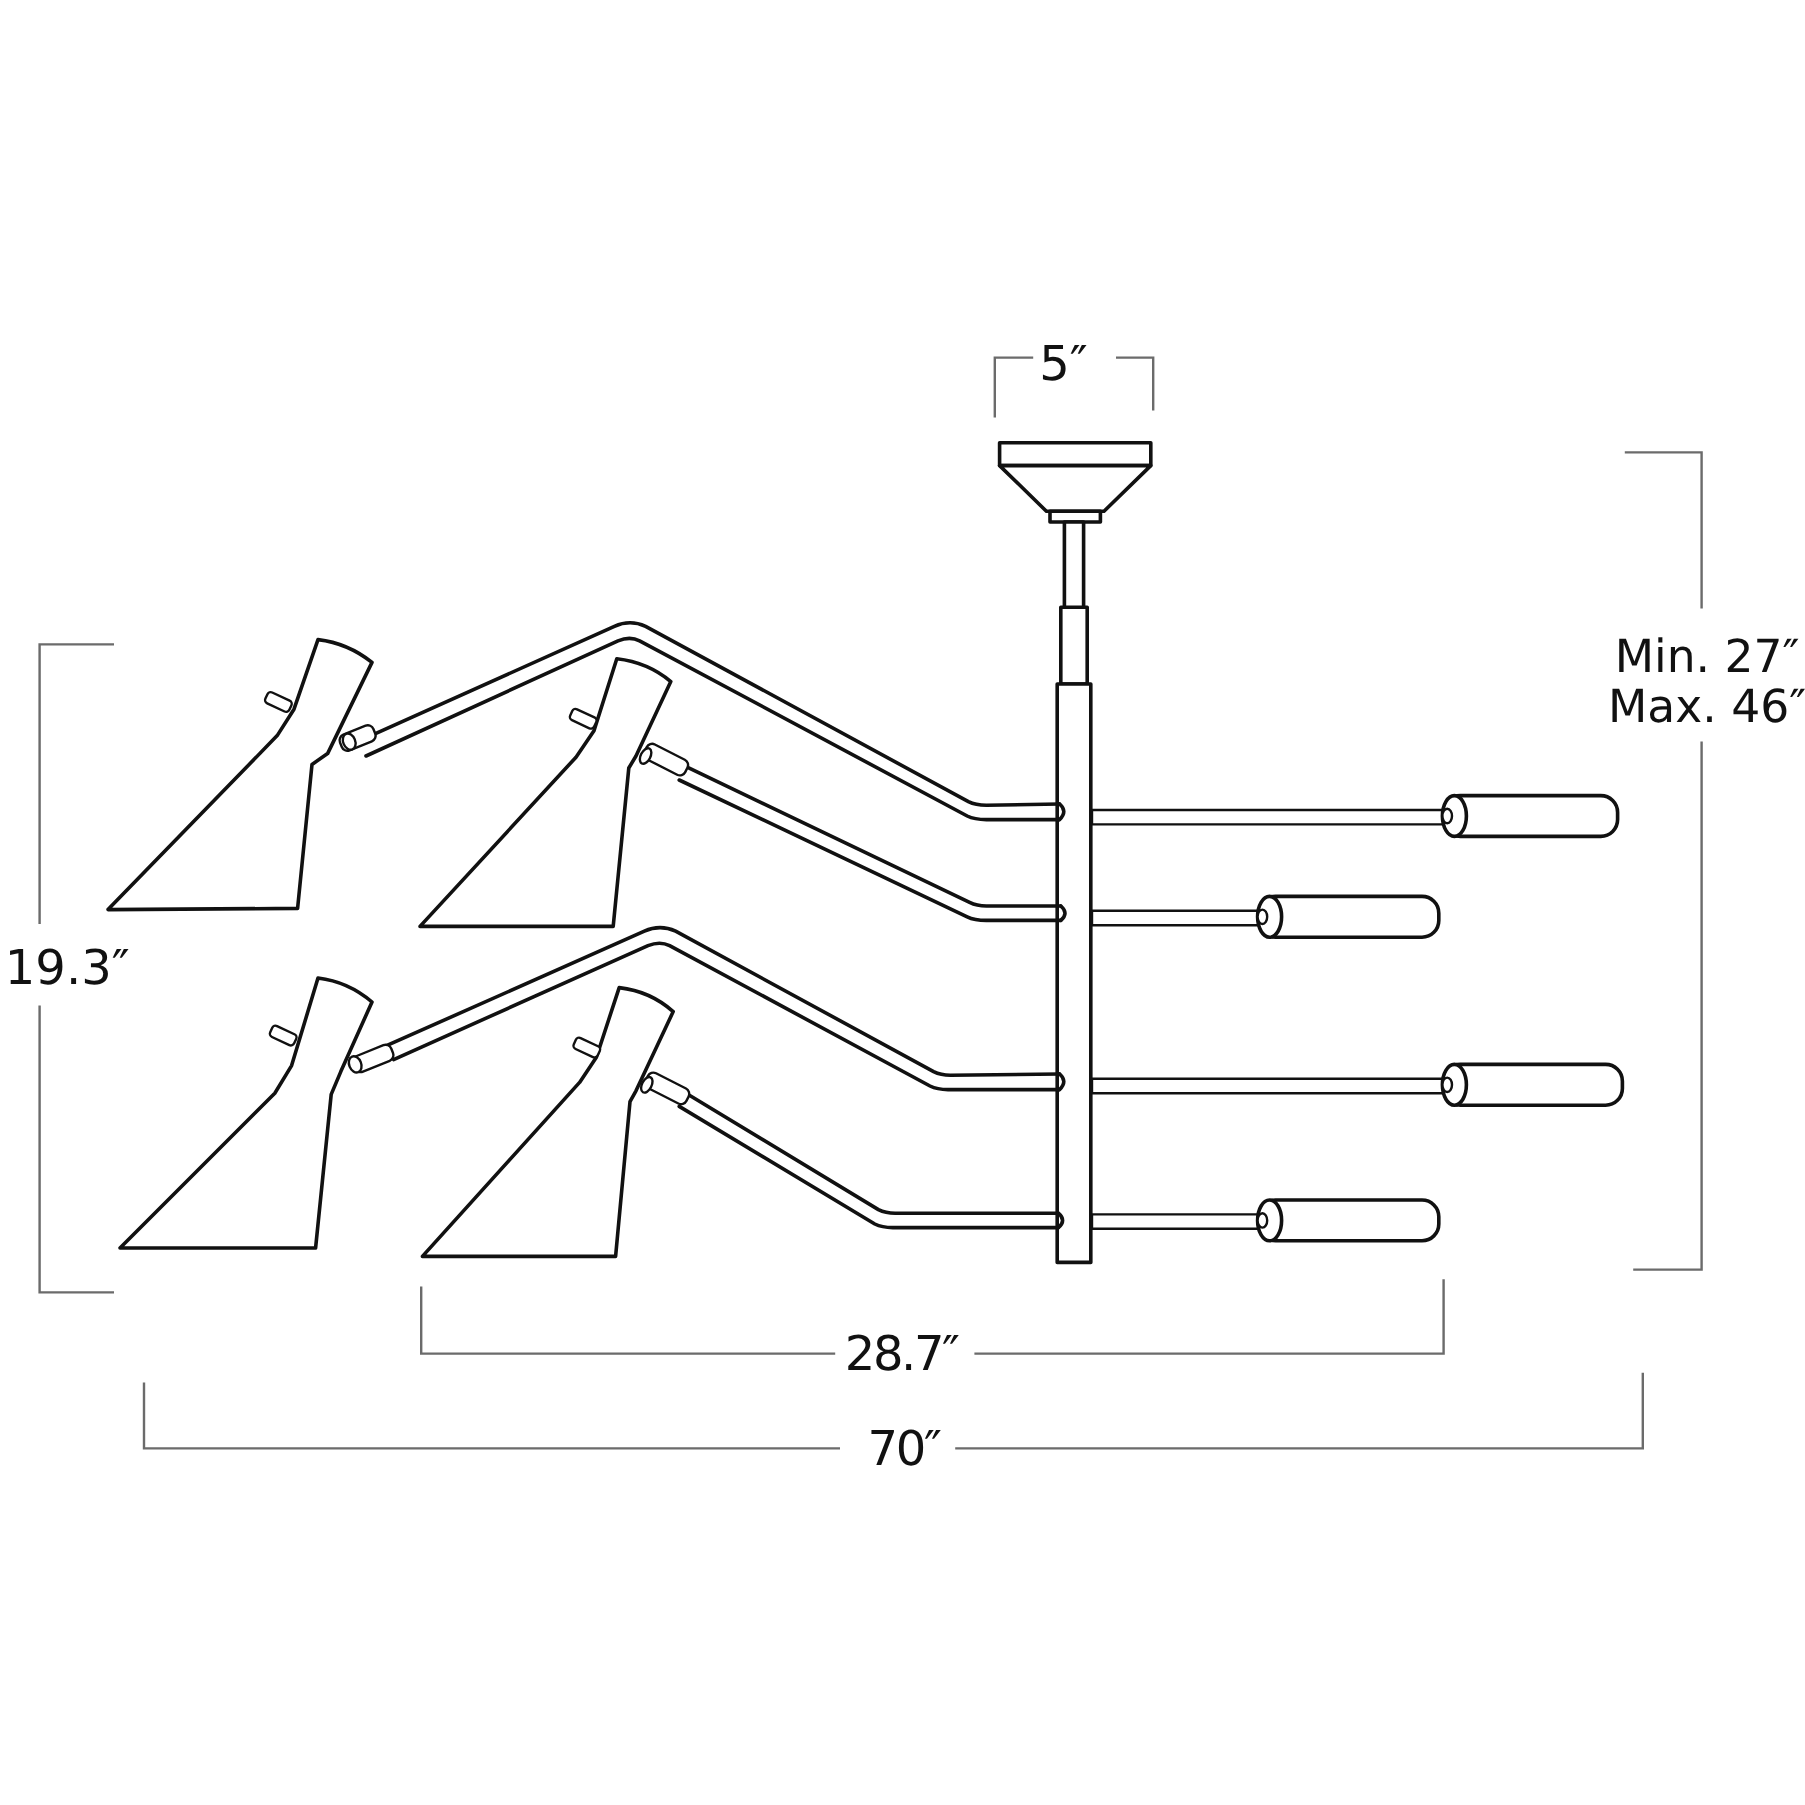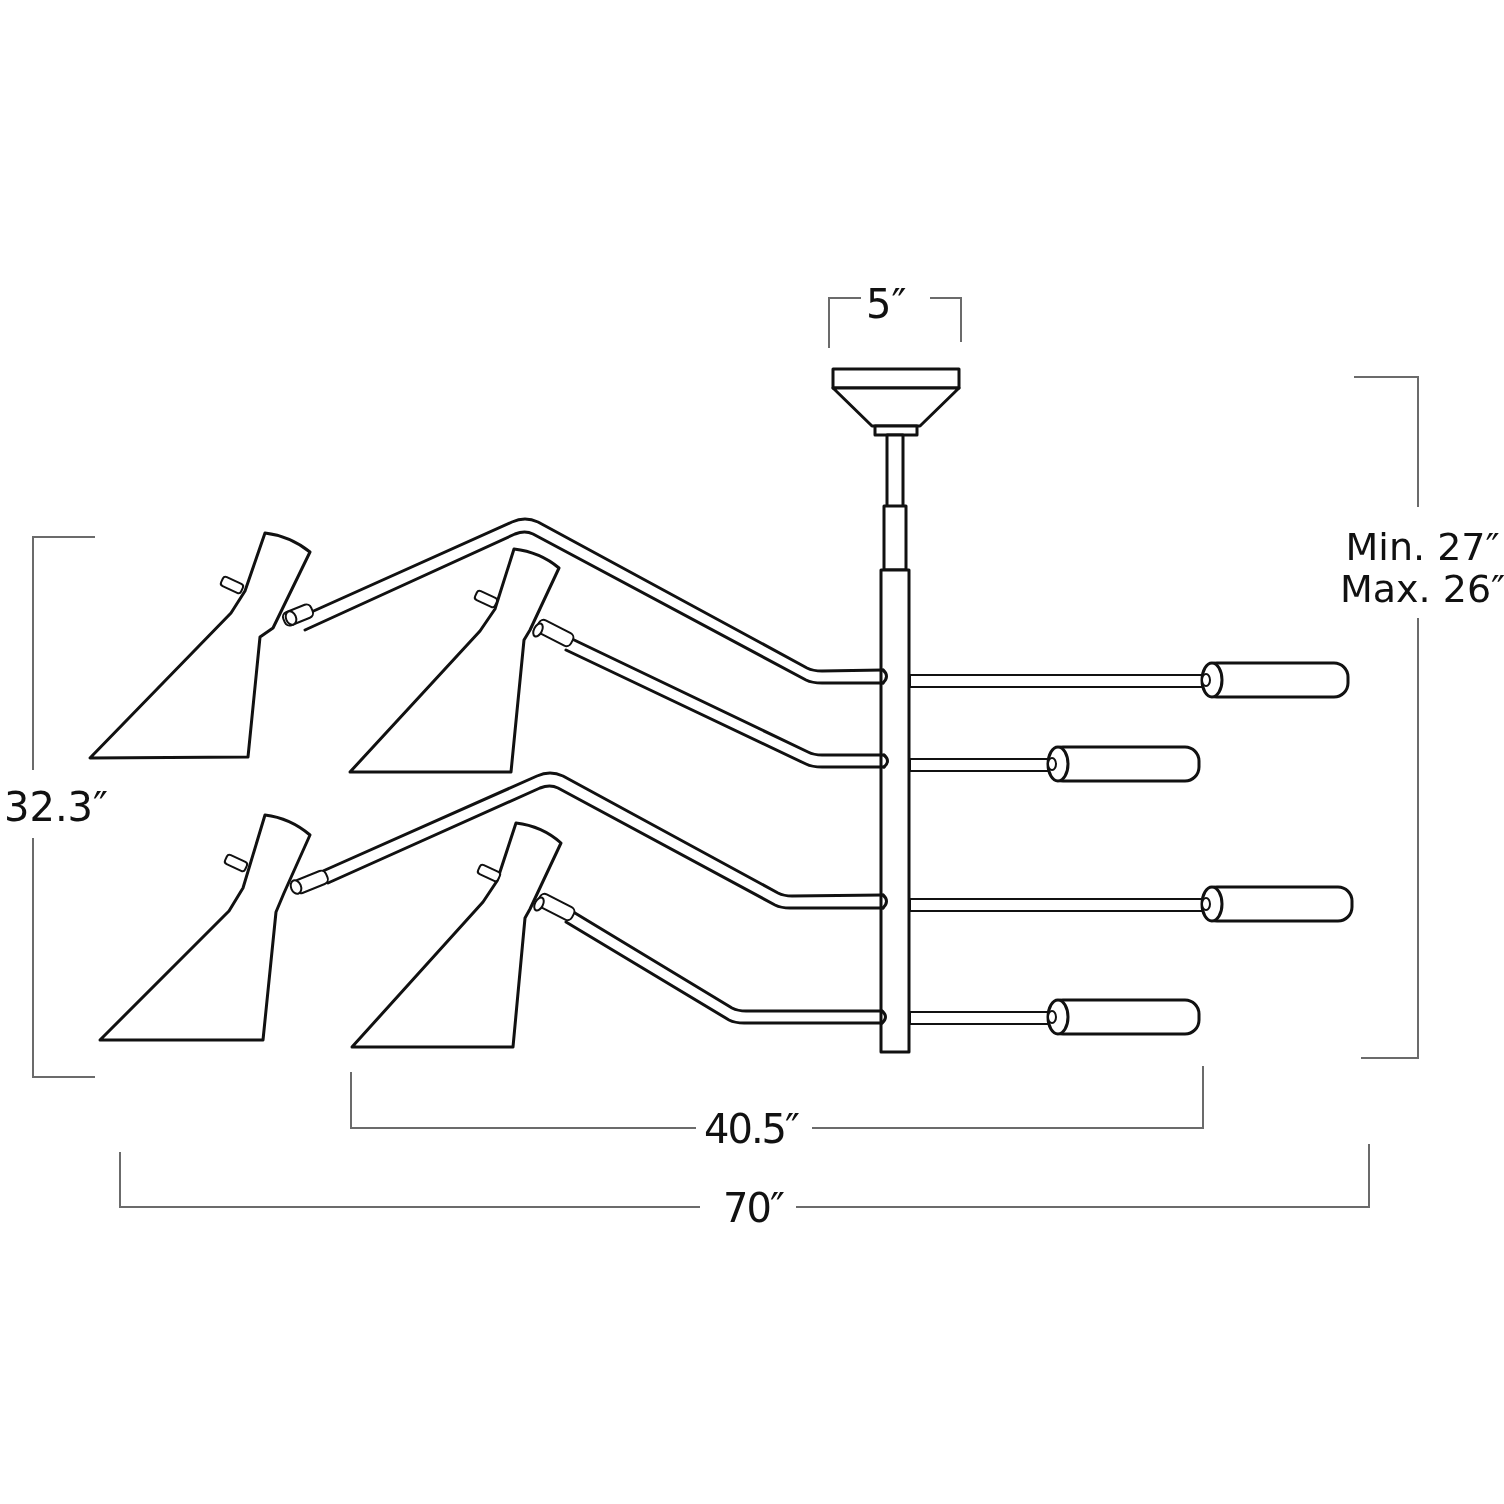--- a/index.html
+++ b/index.html
@@ -124,17 +124,17 @@
     <path class="shade" d="M516,823 Q542,826 561,843 L530,909 L525,918 L513,1047 L352,1047 L483,902 L497,881 Z"></path>
     <rect class="thin" x="478" y="868" width="22" height="10" rx="3" transform="rotate(25 489 873)"></rect>
     <rect class="thin" x="537" y="900" width="38" height="14" rx="5" transform="rotate(27 556 907)"></rect>
     <ellipse class="thin" cx="539" cy="904" rx="4" ry="7" transform="rotate(27 539 904)"></ellipse>
   </g>
 </svg>
 
 <div class="label label-5">5″</div>
 <div class="label label-height">
   <div>Min. 27″</div>
-  <div>Max. 26″</div>
+  <div>Max. 46″</div>
 </div>
-<div class="label label-215">32.3″</div>
-<div class="label label-405">40.5″</div>
+<div class="label label-215">19.3″</div>
+<div class="label label-405">28.7″</div>
 <div class="label label-60">70″</div>
 
 </body></html>

